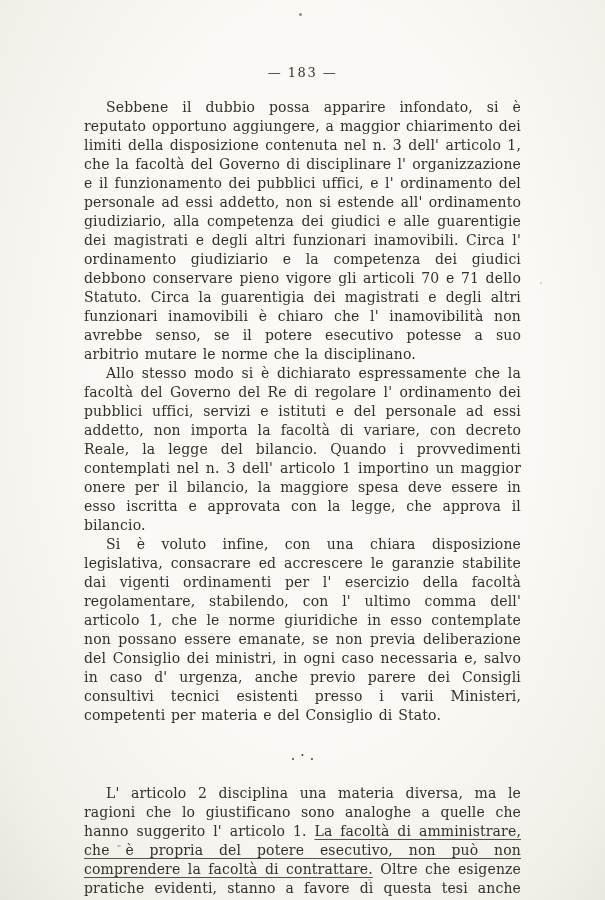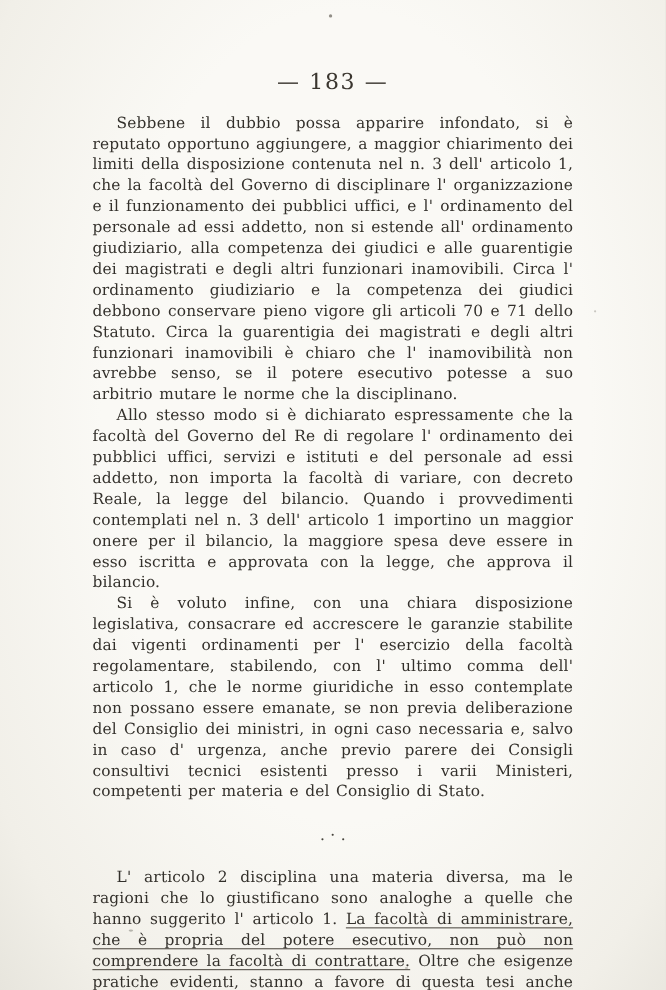--- a/index.html
+++ b/index.html
@@ -17,21 +17,21 @@
     font-family: "DejaVu Serif", "Liberation Serif", serif;
     color: #33302b;
   }
 
   .page-header {
     text-align: center;
     padding-top: 62px;
   }
 
   .page-number {
-    font-size: 20px;
+    font-size: 13px;
     letter-spacing: 1.5px;
     color: #3a362f;
   }
 
   .text-block {
     width: 437px;
     margin: 17px auto 0 auto;
     font-size: 14px;
     line-height: 19px;
     text-align: justify;

